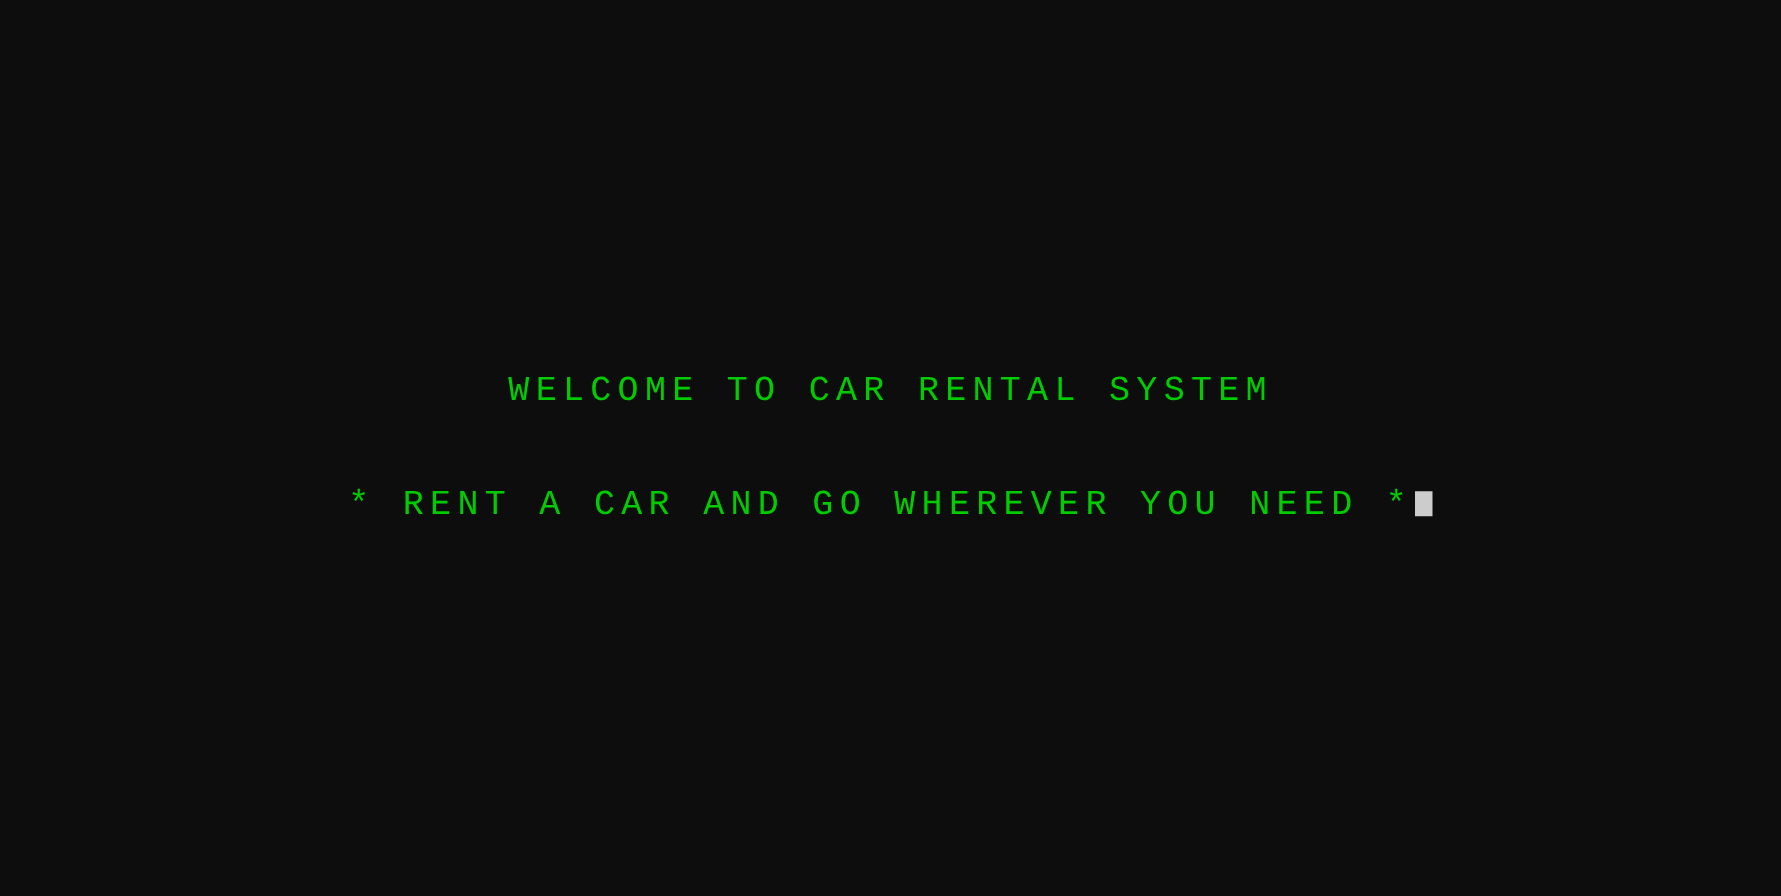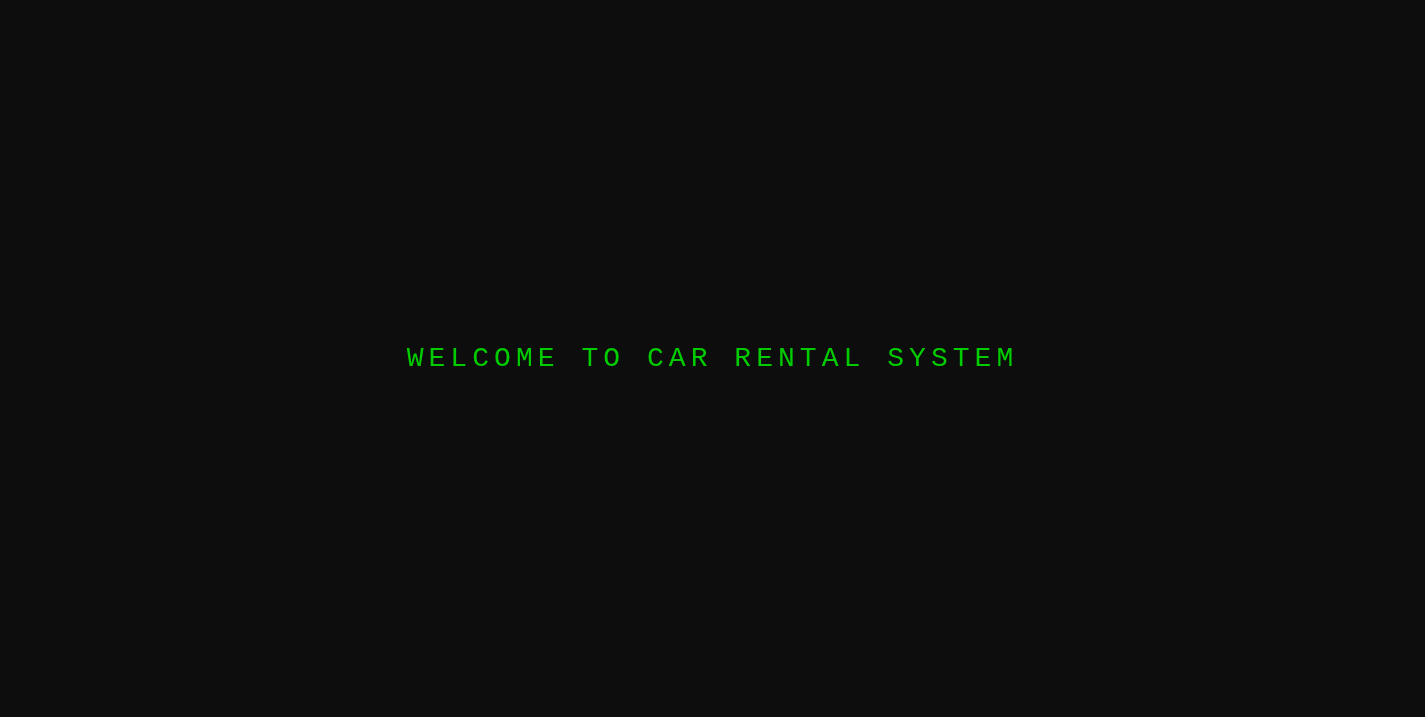--- a/index.html
+++ b/index.html
@@ -54,14 +54,17 @@
       50% { opacity: 0; }
     }
   </style>
 </head>
 <body>
 
 <div class="terminal-screen">
 
   <div class="terminal-line">WELCOME TO CAR RENTAL SYSTEM</div>
 
+  <div class="terminal-line">
+    <span>* RENT A CAR AND GO WHEREVER YOU NEED *</span><span class="cursor"></span>
+  </div>
 
 </div>
 
 </body></html>

